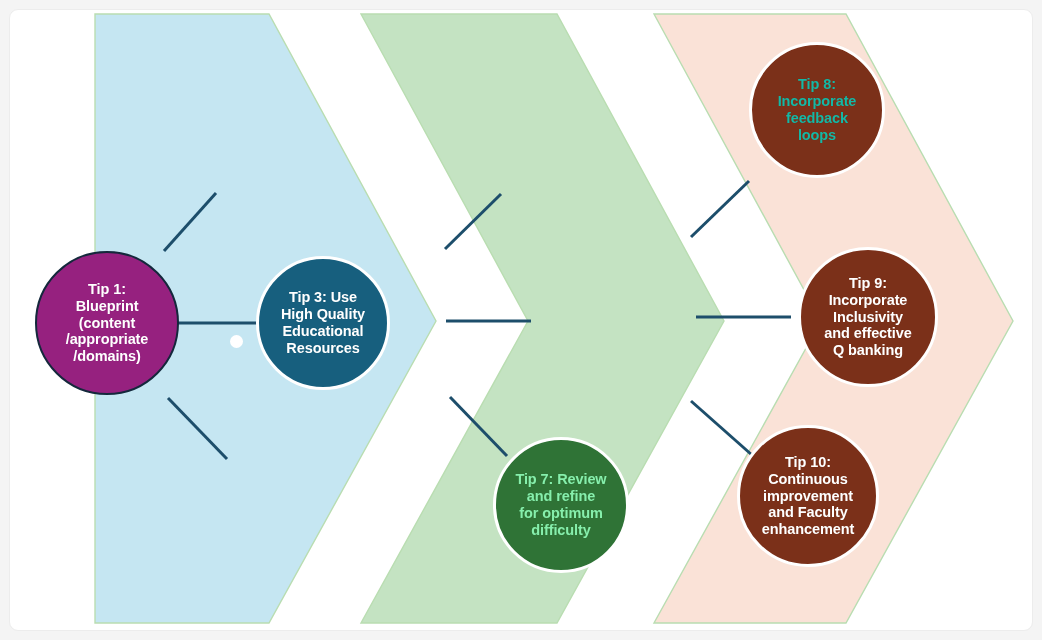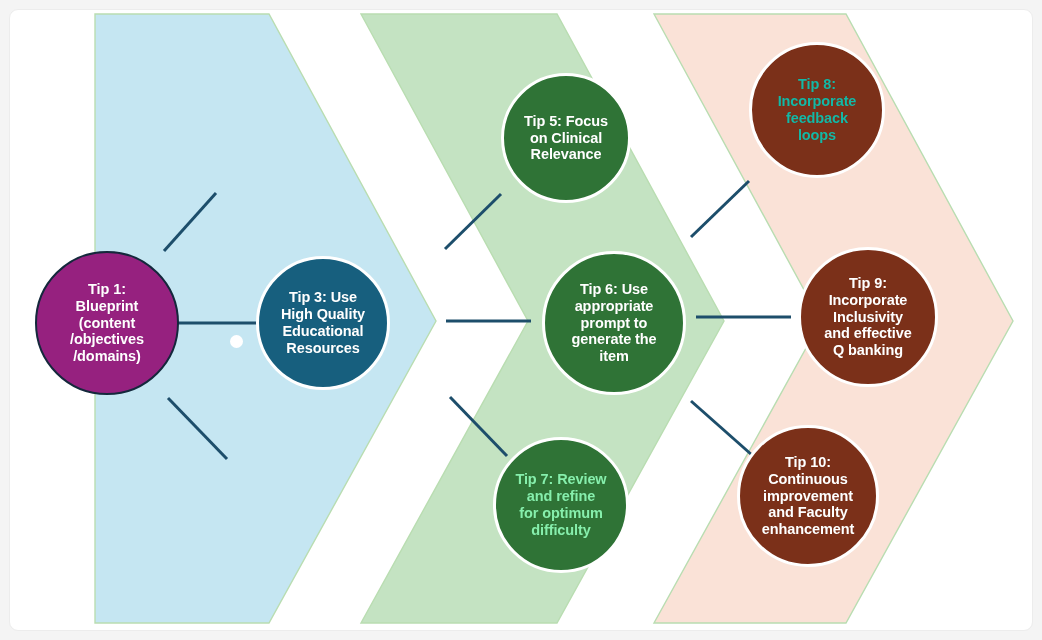--- a/index.html
+++ b/index.html
@@ -90,40 +90,28 @@
             <line x1="695" y1="316" x2="790" y2="316" stroke="#1d4e6b" stroke-width="3" stroke-linecap="butt"></line>
             <line x1="690" y1="400" x2="760" y2="462" stroke="#1d4e6b" stroke-width="3" stroke-linecap="butt"></line>
           </g>
       </svg>
 
       <div class="nodes" id="nodes-layer" style="left:-9px;top:-9px;">
           <div class="node darkring" style="left: 34px; top: 250px; width: 144px; height: 144px; background: rgb(150, 33, 127); border-color: rgb(20, 40, 60); color: rgb(255, 255, 255); font-size: 14.5px;">
             <span class="lbl">Tip 1:
 Blueprint
 (content
-/objectives
+/appropriate
 /domains)</span>
           </div>
           <div class="node ring" style="left: 255px; top: 255px; width: 134px; height: 134px; background: rgb(23, 95, 126); border-color: rgb(255, 255, 255); color: rgb(255, 255, 255); font-size: 14.5px;">
             <span class="lbl">Tip 3: Use
 High Quality
 Educational
 Resources</span>
-          </div>
-          <div class="node ring" style="left: 500px; top: 72px; width: 130px; height: 130px; background: rgb(47, 115, 54); border-color: rgb(255, 255, 255); color: rgb(255, 255, 255); font-size: 14.5px;">
-            <span class="lbl">Tip 5: Focus
-on Clinical
-Relevance</span>
-          </div>
-          <div class="node ring" style="left: 541px; top: 250px; width: 144px; height: 144px; background: rgb(47, 115, 54); border-color: rgb(255, 255, 255); color: rgb(255, 255, 255); font-size: 14.5px;">
-            <span class="lbl">Tip 6: Use
-appropriate
-prompt to
-generate the
-item</span>
           </div>
           <div class="node ring" style="left: 492px; top: 436px; width: 136px; height: 136px; background: rgb(47, 115, 54); border-color: rgb(255, 255, 255); color: #86efac; font-size: 14.5px;">
             <span class="lbl">Tip 7: Review
 and refine
 for optimum
 difficulty</span>
           </div>
           <div class="node ring" style="left: 748px; top: 41px; width: 136px; height: 136px; background: rgb(123, 48, 25); border-color: rgb(255, 255, 255); color: #14b8a6; font-size: 14.5px;">
             <span class="lbl">Tip 8:
 Incorporate

